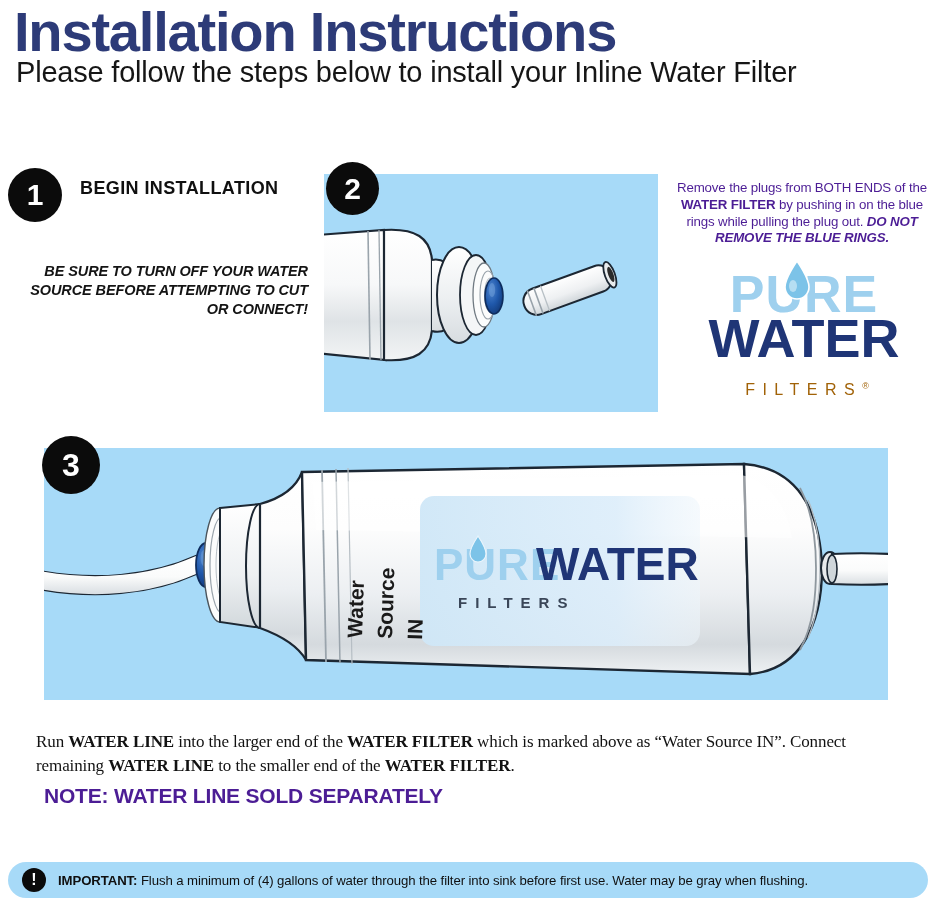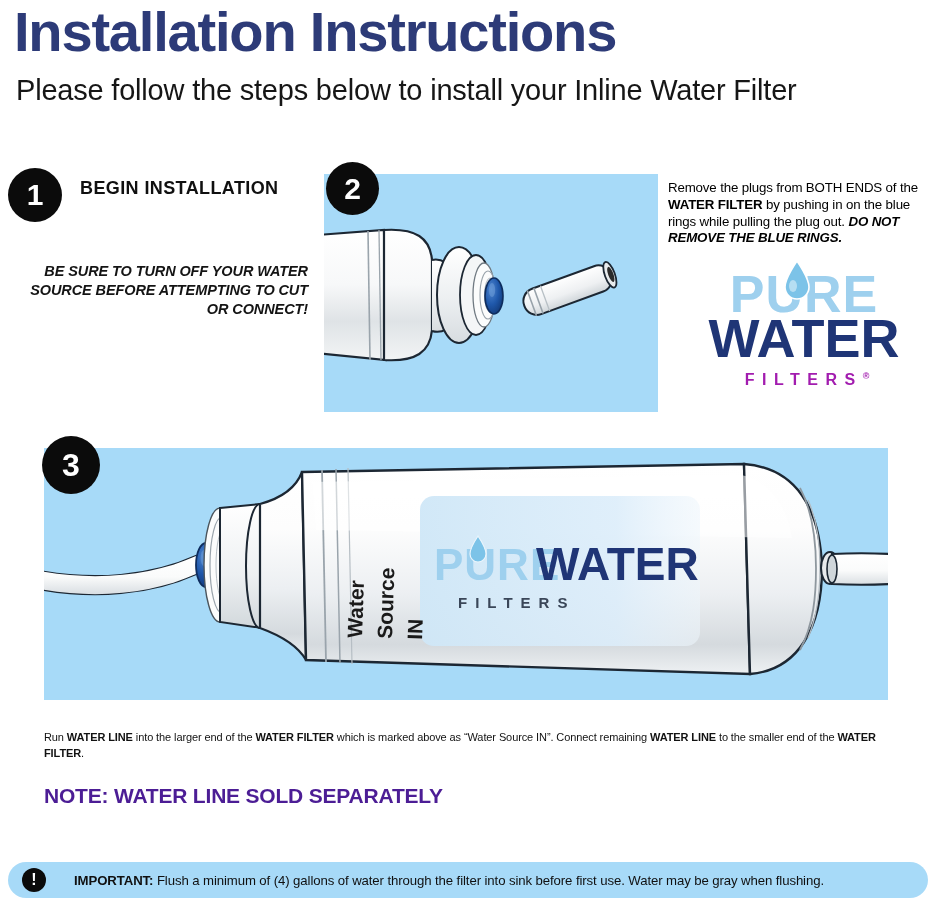--- a/index.html
+++ b/index.html
@@ -26,21 +26,21 @@
     letter-spacing: -1.2px;
     color: #2d3b78;
     line-height: 1.05;
     white-space: nowrap;
     transform: scaleX(1.02);
     transform-origin: left top;
   }
   #page-subtitle {
     position: absolute;
     left: 16px;
-    top: 74px;
+    top: 56px;
     font-size: 29px;
     font-weight: normal;
     color: #161616;
     letter-spacing: -0.2px;
     white-space: nowrap;
   }
 
   
   .step-badge {
     position: absolute;
@@ -91,22 +91,23 @@
   #badge-2 { left: 326px; top: 162px; width: 53px; height: 53px; font-size: 30px; }
   #badge-3 { left: 42px;  top: 436px; width: 58px; height: 58px; font-size: 32px; }
 
   
   #step2-text {
     position: absolute;
     left: 668px; top: 180px;
     width: 268px;
     font-size: 13.3px;
     line-height: 1.26;
-    color: #000000;
+    color: #4c1d95;
     letter-spacing: -0.15px;
+    text-align: center;
   }
   #step2-text b { font-weight: bold; }
   #step2-text i { font-style: italic; font-weight: bold; }
 
   
   #brand-logo {
     position: absolute;
     left: 686px; top: 272px;
     width: 236px;
     text-align: center;
@@ -131,38 +132,39 @@
     font-size: 54px;
     font-weight: bold;
     color: #1f3576;
     letter-spacing: 0px;
     line-height: 0.92;
     display: block;
     margin-top: -3px;
   }
   #brand-filters {
     font-size: 16px;
-    font-weight: bold;
-    color: #a21caf;
+    font-weight: normal;
+    color: #a16207;
     letter-spacing: 7.5px;
     display: block;
-    margin-top: 8px;
+    margin-top: 18px;
     padding-left: 6px;
   }
   #brand-reg { font-size: 9px; vertical-align: super; letter-spacing: 0; }
 
   
   #step3-text {
     position: absolute;
-    left: 44px; top: 730px;
+    left: 36px; top: 730px;
     width: 840px;
-    font-size: 11px;
+    font-size: 17px;
     line-height: 1.42;
     color: #121212;
     letter-spacing: -0.1px;
+    font-family: Liberation Serif, serif;
   }
   #step3-text b { font-weight: bold; }
   #step3-note {
     position: absolute;
     left: 44px; top: 784px;
     font-size: 21px;
     font-weight: bold;
     letter-spacing: -0.2px;
     color: #4c1d95;
     white-space: nowrap;
@@ -187,21 +189,21 @@
     color: #ffffff;
     display: flex;
     align-items: center;
     justify-content: center;
     font-size: 16px;
     font-weight: bold;
     flex: 0 0 auto;
     line-height: 1;
   }
   #footer-text {
-    margin-left: 28px;
+    margin-left: 12px;
     font-size: 13.2px;
     color: #101010;
     letter-spacing: -0.1px;
     white-space: nowrap;
   }
   #footer-text b { font-weight: bold; }
 </style>
 </head>
 <body>
 

